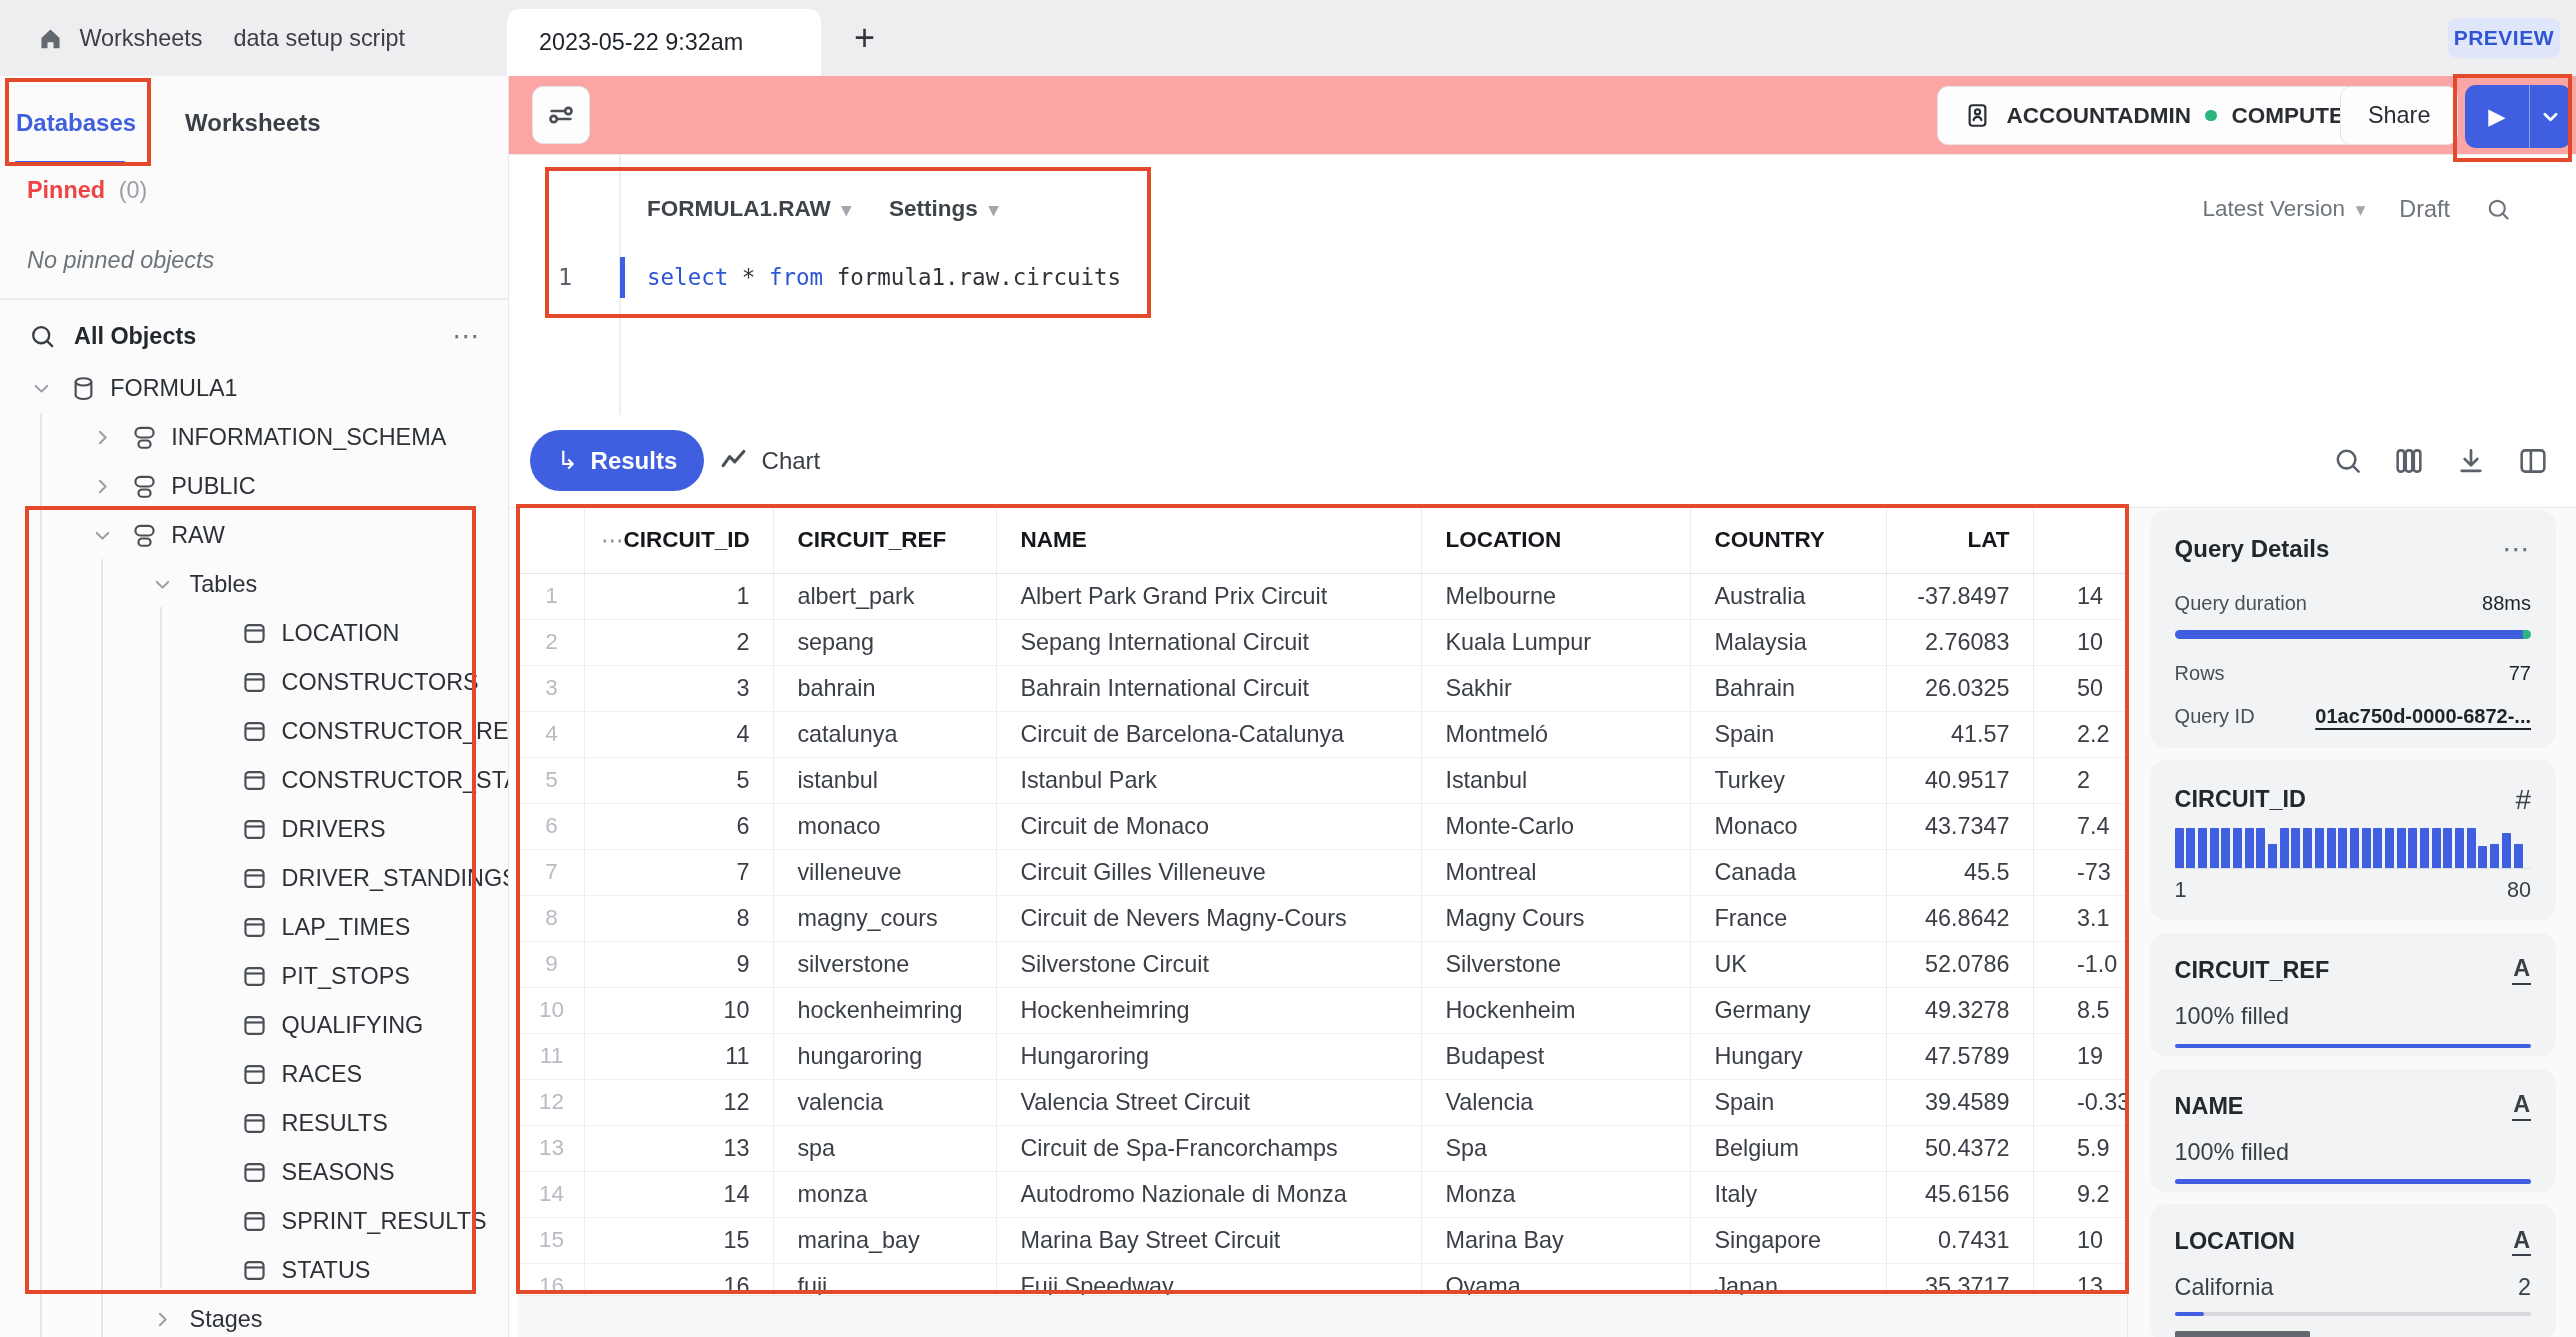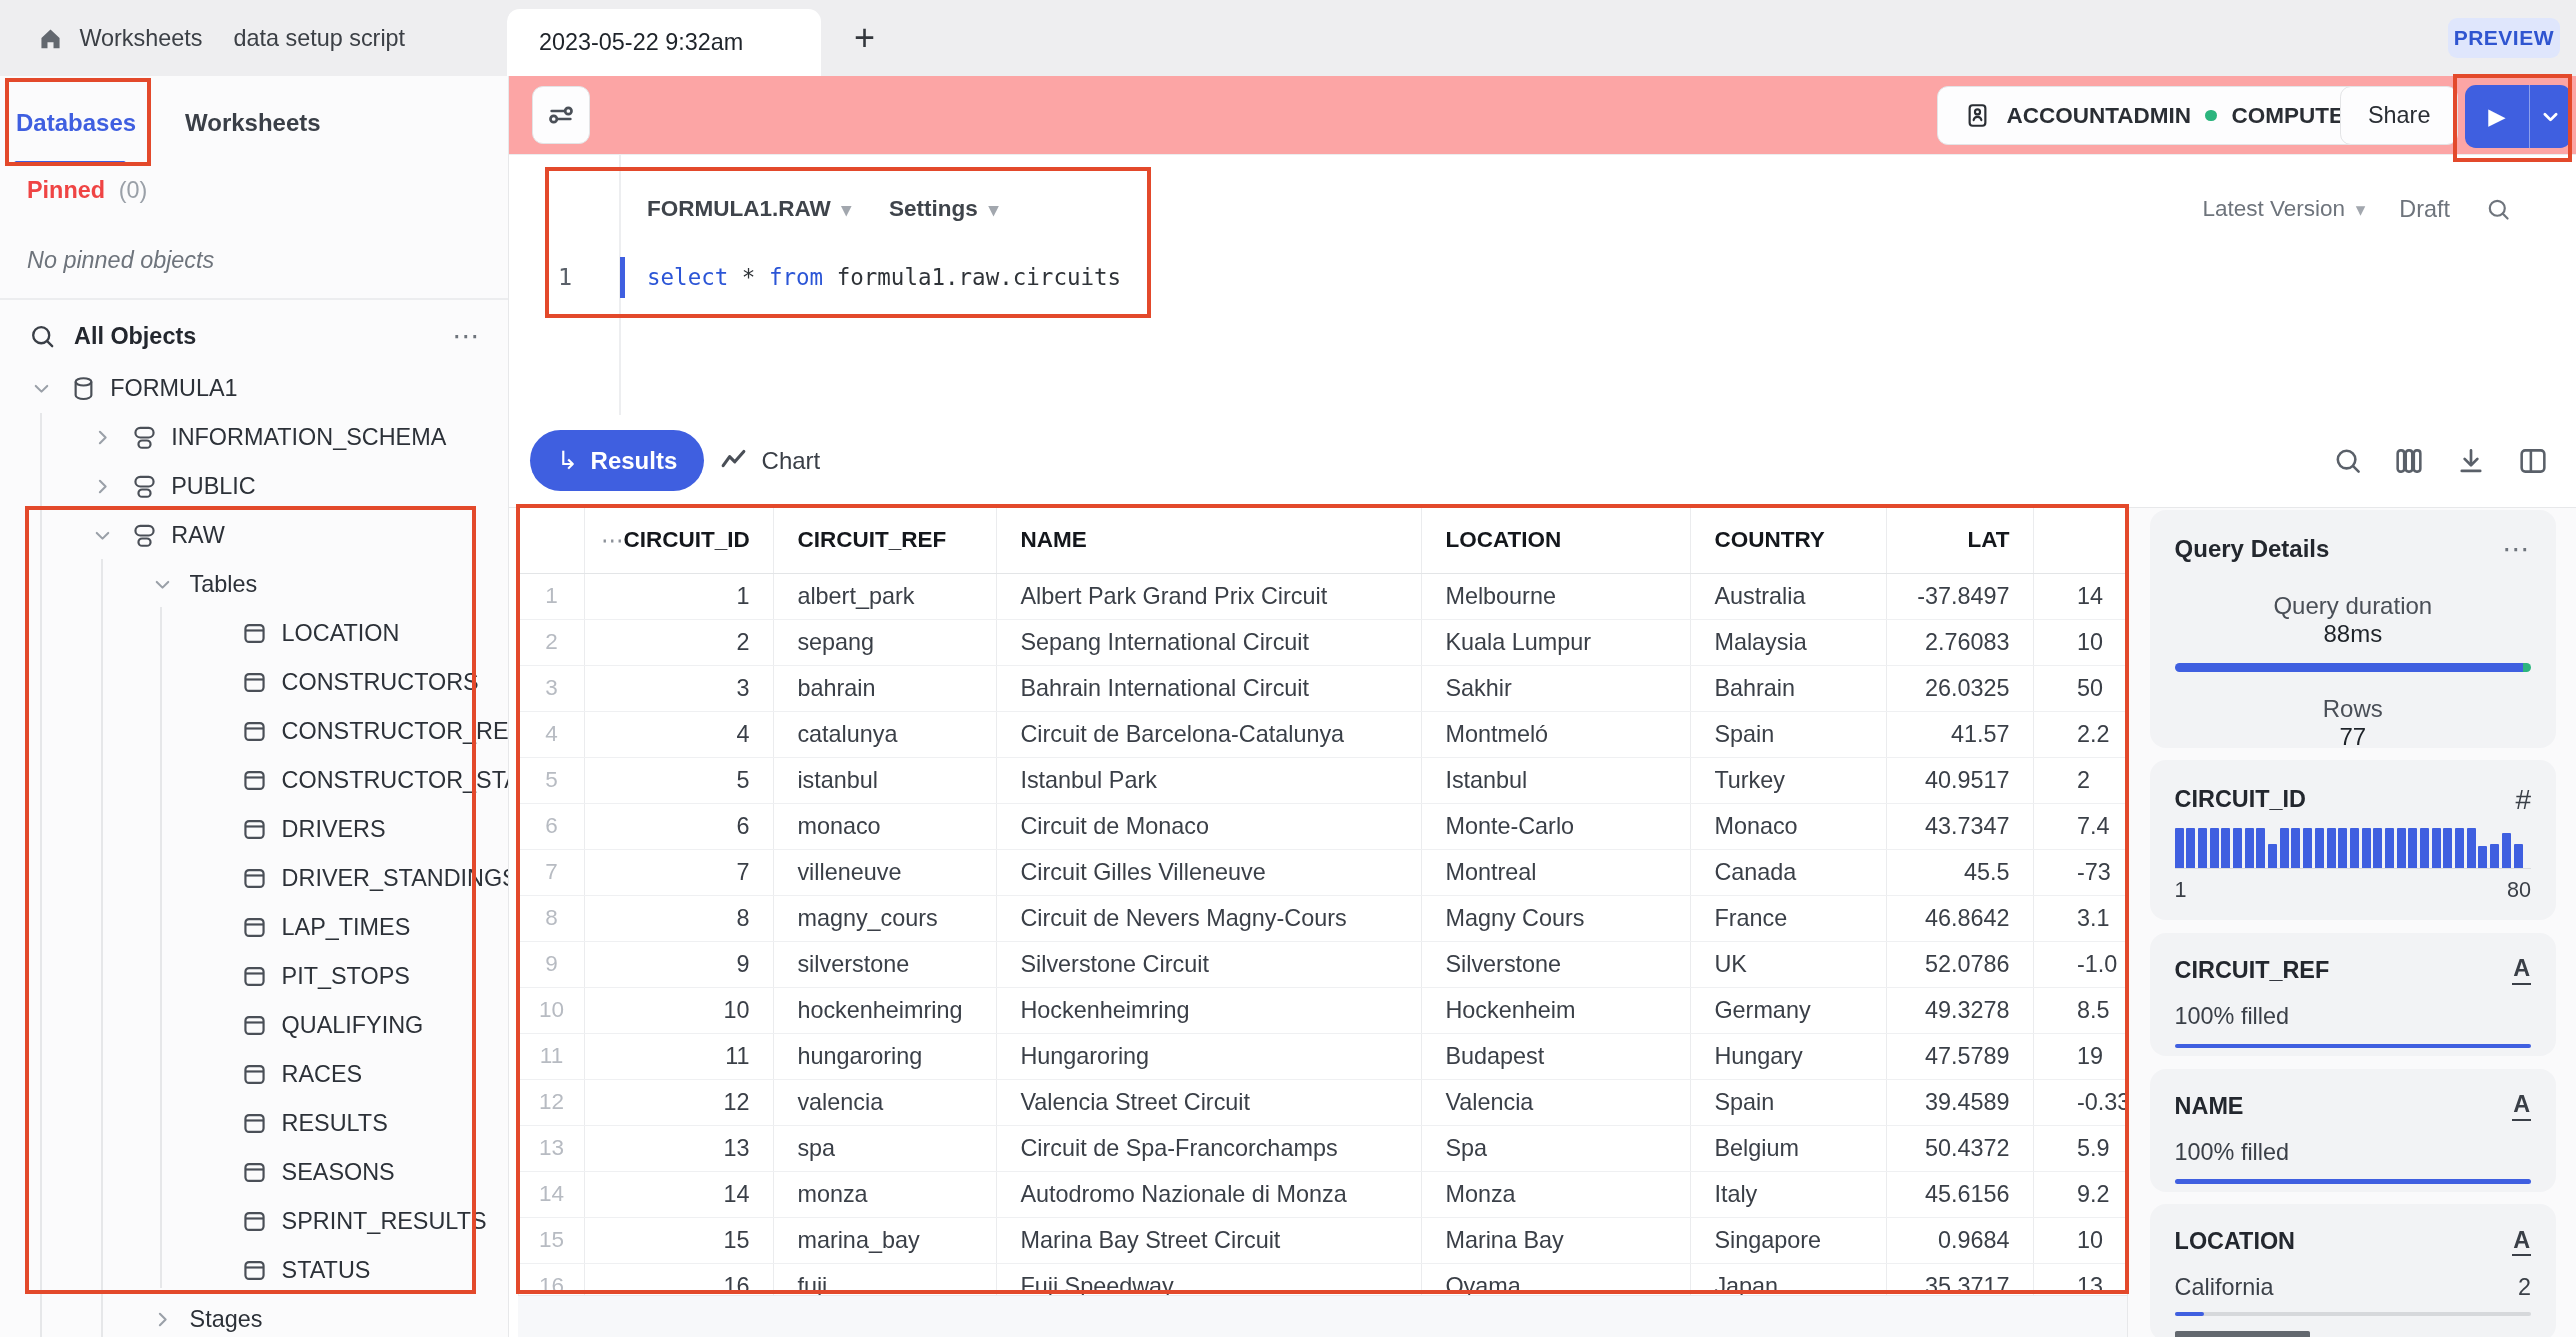--- a/index.html
+++ b/index.html
@@ -94,21 +94,21 @@
   .clipcol { padding-left:43px; }
   th.ar .hwrap { display:flex; align-items:center; justify-content:space-between; }
   .hmenu { color:#8B9098; font-size:22.5px; font-weight:400; padding-left:16px; cursor:pointer; }
   th.ar .hlabel { margin-left:auto; }
 
   
   .details { flex:1; border-left:1.8px solid #E7E8EA; background:#FAFAFB; padding:1.8px 20px 0 21.6px; overflow:hidden; }
   .card { background:#F2F3F5; border-radius:16px; padding:23.4px 25px; margin-bottom:12.6px; position:relative; overflow:hidden; }
   .card-title-row { display:flex; align-items:center; justify-content:space-between; }
   .card-title { font-size:24px; font-weight:600; color:#23272E; }
-  .kv { display:flex; align-items:center; justify-content:space-between; font-size:24px;flex-direction:column; }
+  .kv { display:flex; align-items:center; justify-content:space-between; font-size:20px; }
   .kv .k { color:#4A4F57; } .kv .v { color:#1E2329; }
   .qbar { margin-top:14.4px; height:9px; border-radius:4.5px; overflow:hidden; display:flex; }
   .qbar .qblue { flex:1; background:var(--accent); }
   .qbar .qgreen { width:8px; background:var(--green); }
   .qid-link { text-decoration:underline; text-underline-offset:5.4px; font-weight:600; cursor:pointer; }
   .hist { margin-top:12.6px; height:41px; display:flex; align-items:flex-end; gap:2.7px; border-bottom:1.8px solid #DADCDE; }
   .bar { width:9px; background:var(--accent); border-radius:0.9px 0.9px 0 0; }
   .hist-labels { display:flex; justify-content:space-between; margin-top:7.2px; font-size:21.6px; color:#3A3F47; }
   .a-icon { font-size:23.4px; font-weight:600; color:#3A3F47; border-bottom:2.7px solid #3A3F47; line-height:1.1; padding:0 0.9px 0.9px; }
   .hash-icon { font-size:28px; font-weight:500; color:#3A3F47; }
@@ -657,21 +657,21 @@
                     <td class="ar">45.6156</td>
                     <td class="al clipcol">9.2</td>
                   </tr>
                   <tr>
                     <td class="rn">15</td>
                     <td class="ar">15</td>
                     <td class="al">marina_bay</td>
                     <td class="al">Marina Bay Street Circuit</td>
                     <td class="al">Marina Bay</td>
                     <td class="al">Singapore</td>
-                    <td class="ar">0.9684</td>
+                    <td class="ar">0.7431</td>
                     <td class="al clipcol">10</td>
                   </tr>
                   <tr>
                     <td class="rn">16</td>
                     <td class="ar">16</td>
                     <td class="al">fuji</td>
                     <td class="al">Fuji Speedway</td>
                     <td class="al">Oyama</td>
                     <td class="al">Japan</td>
                     <td class="ar">35.3717</td>

